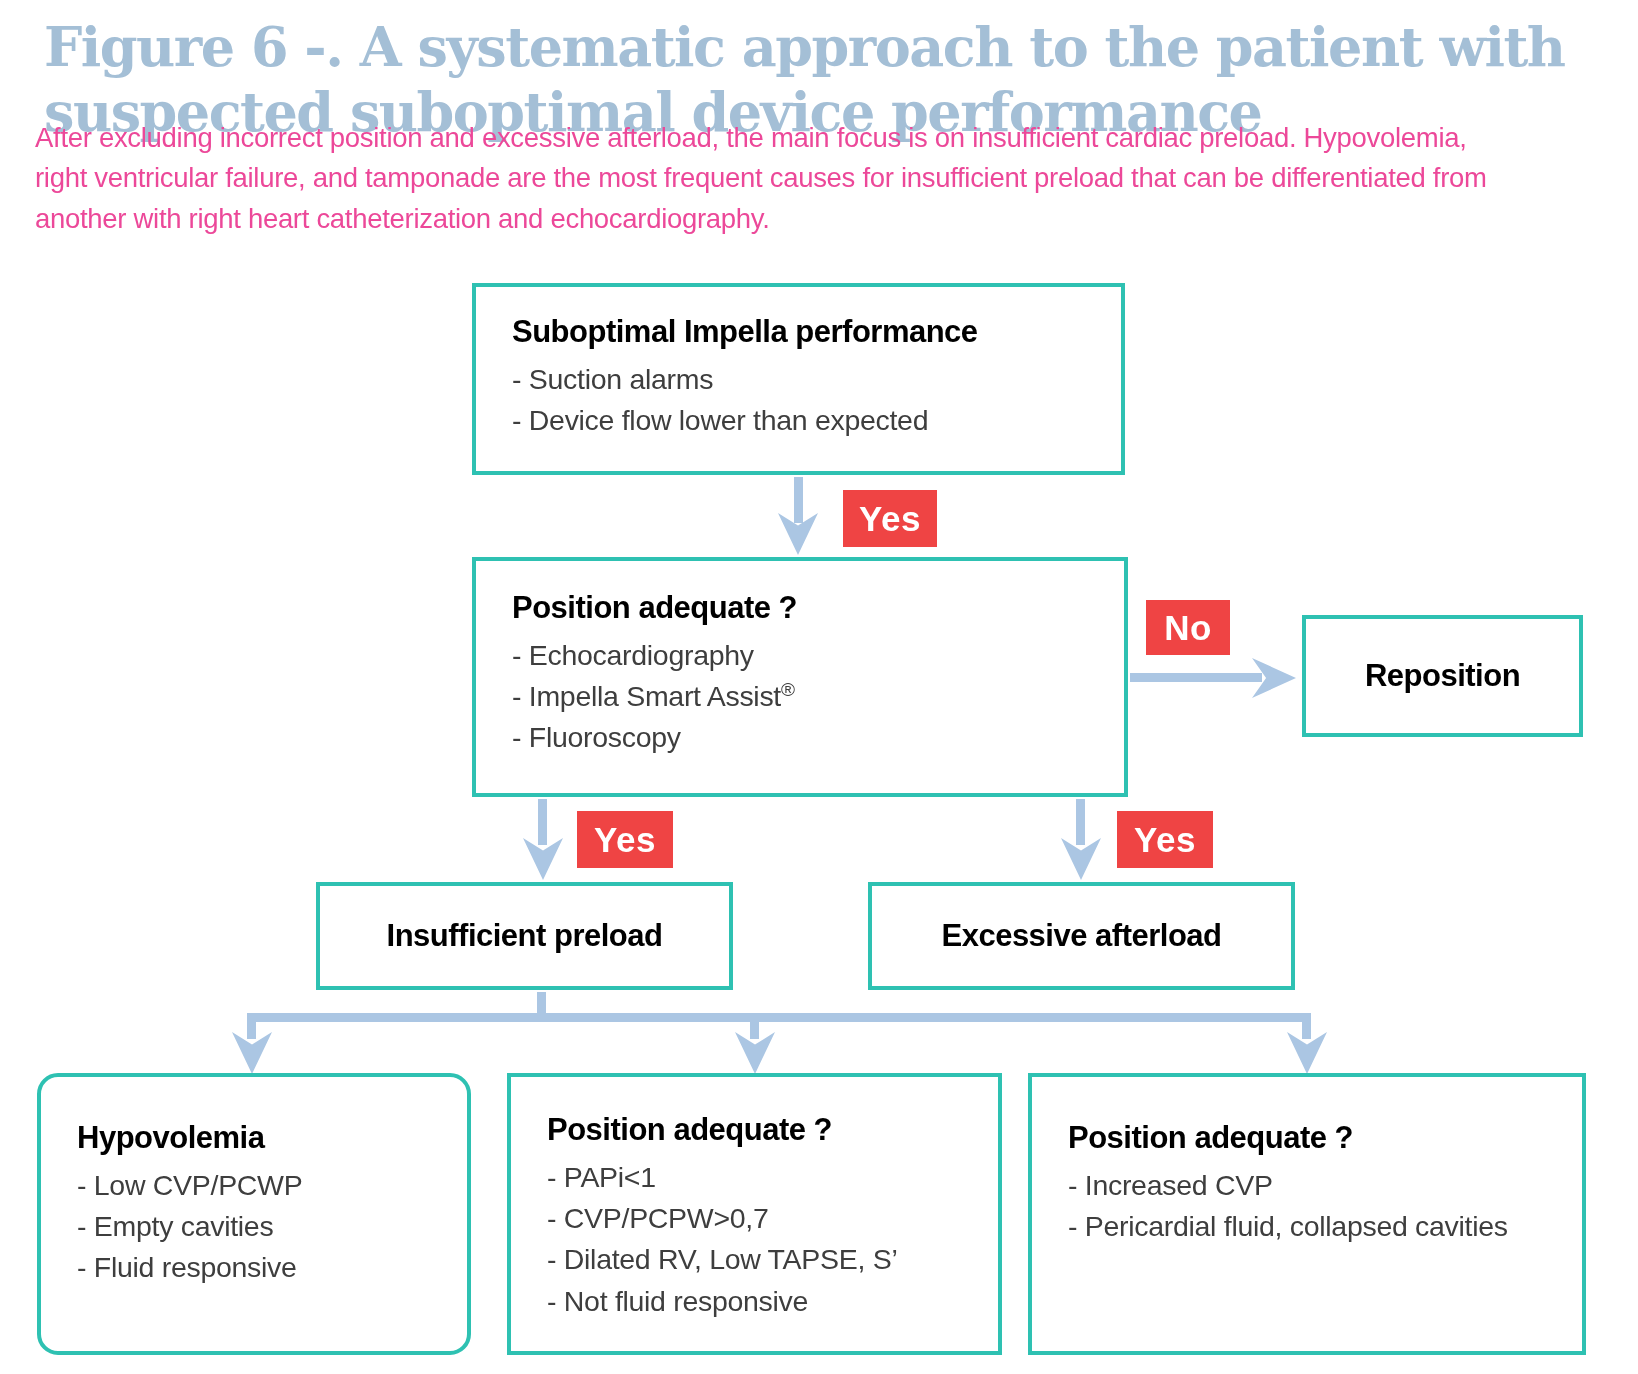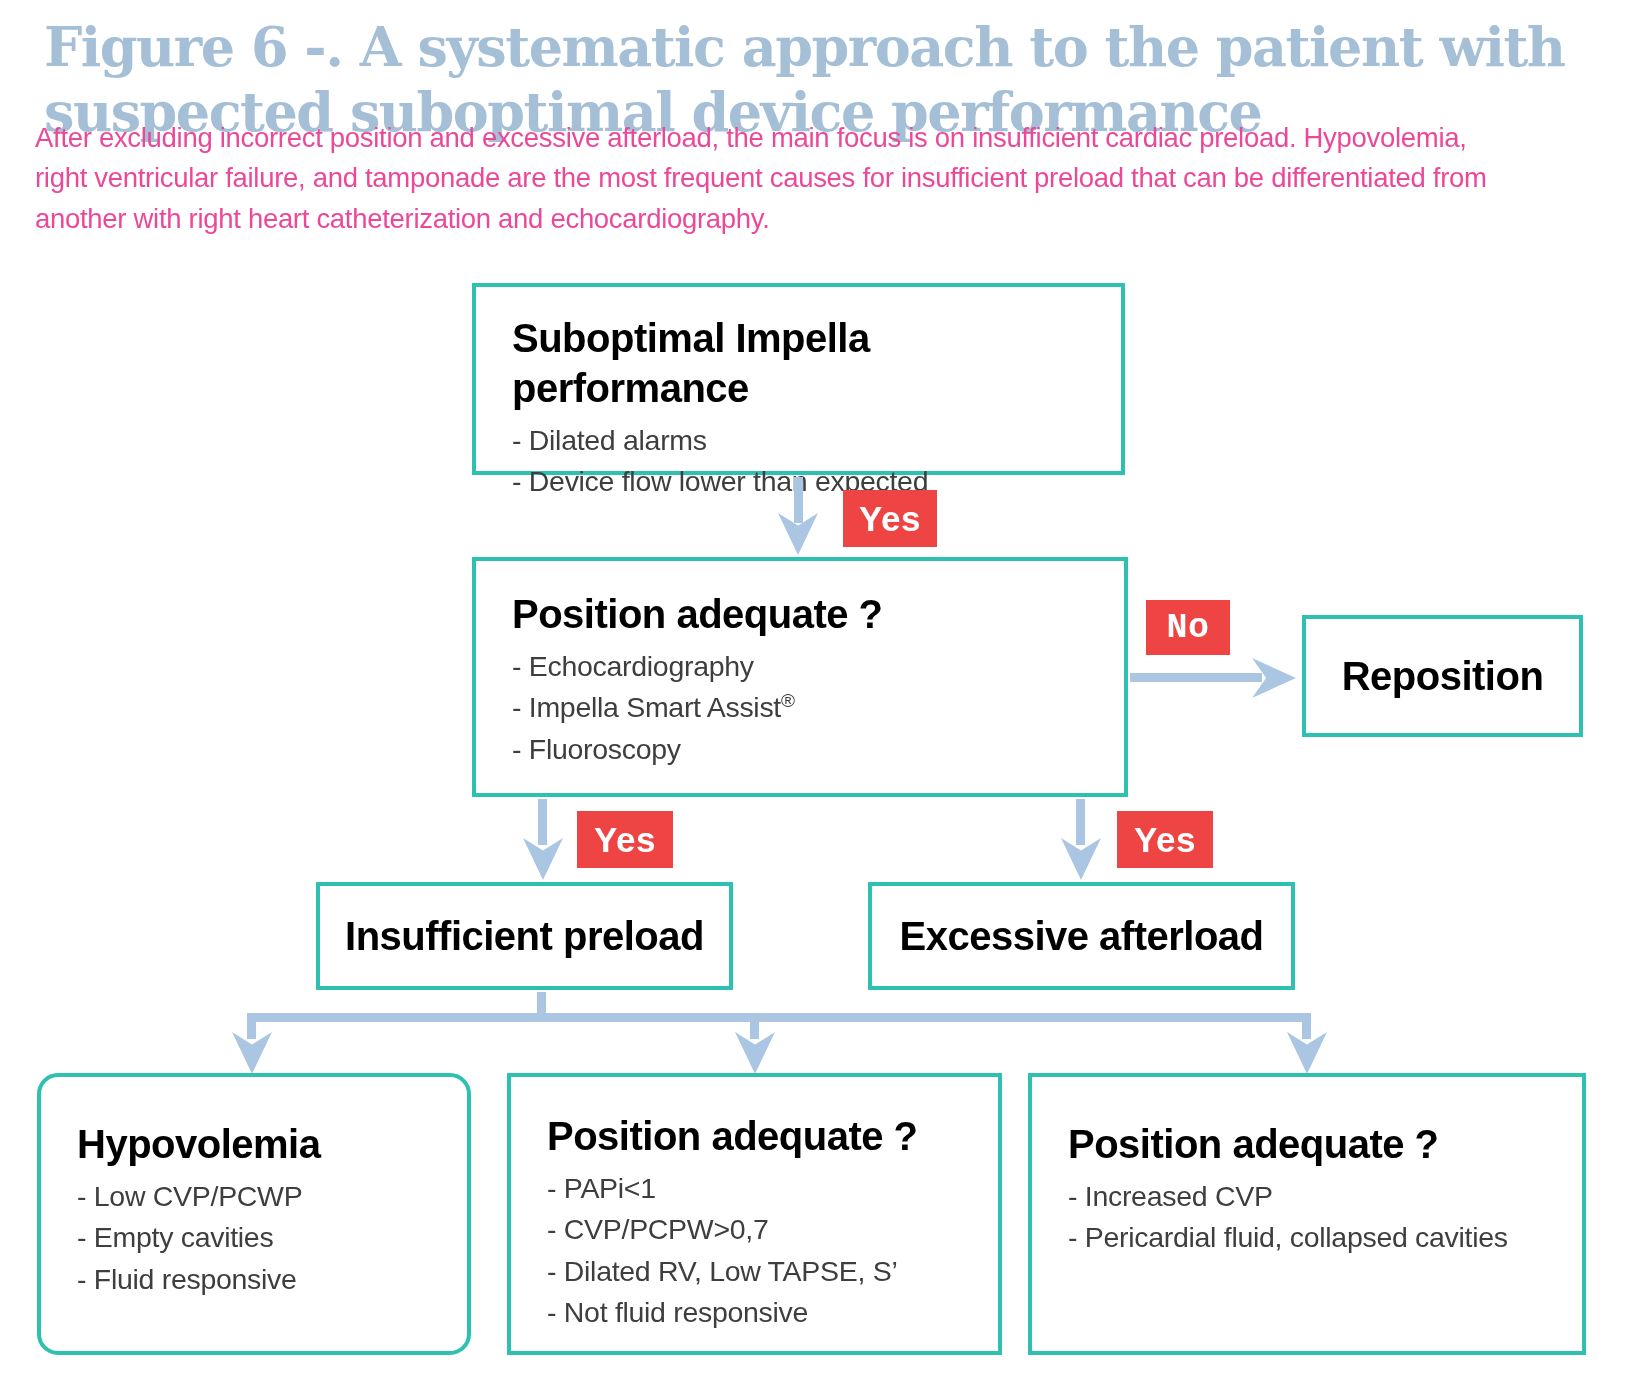--- a/index.html
+++ b/index.html
@@ -20,21 +20,21 @@
     font-size:27.5px; line-height:1.47; letter-spacing:-0.3px;
     color:#ec4899; margin:0;
   }
 
   
   .node {
     position:absolute; background:#ffffff; border:4px solid #2ec1b2;
     box-sizing:border-box; color:#000;
   }
   .node-title {
-    font-size:40px; font-weight:bold; letter-spacing:-0.5px;
+    font-size:31px; font-weight:bold; letter-spacing:-0.5px;
     color:#000; margin:0 0 7px 0; line-height:1.25;
   }
   .node-item {
     font-size:28.5px; color:#3e3e3e; letter-spacing:-0.3px;
     line-height:1.45; margin:0;
   }
   .node-center { display:flex; align-items:center; justify-content:center; text-align:center; }
   .node-center .node-title { margin:0; }
   sup.rmark { font-size:19px; vertical-align:super; line-height:0; }
 
@@ -47,21 +47,21 @@
   #n-rvfailure   { left:507px;  top:1073px; width:495px; height:282px; padding:34px 8px 0 36px; }
   #n-tamponade   { left:1028px; top:1073px; width:558px; height:282px; padding:42px 14px 0 36px; }
 
   
   .badge {
     position:absolute; background:#ef4444; color:#ffffff;
     font-weight:bold; font-size:35px; letter-spacing:0.5px;
     display:flex; align-items:center; justify-content:center;
   }
   #badge-yes-top   { left:843px;  top:490px; width:94px; height:57px; }
-  #badge-no        { left:1146px; top:600px; width:84px; height:55px;font-family:Liberation Mono, monospace; }
+  #badge-no        { left:1146px; top:600px; width:84px; height:55px; }
   #badge-yes-left  { left:577px;  top:811px; width:96px; height:57px; }
   #badge-yes-right { left:1117px; top:811px; width:96px; height:57px; }
 
   
   .shaft-v { position:absolute; width:9px;  background:#abc6e3; }
   .shaft-h { position:absolute; height:9px; background:#abc6e3; }
   .head-down {
     position:absolute; width:40px; height:42px; background:#abc6e3;
     clip-path:polygon(50% 100%, 100% 0%, 50% 30%, 0% 0%);
   }
@@ -71,21 +71,21 @@
   }
 </style>
 </head>
 <body>
 
 <h1 class="fig-title">Figure 6 -. A systematic approach to the patient with suspected suboptimal device performance</h1>
 <p class="fig-intro">After excluding incorrect position and excessive afterload, the main focus is on insufficient cardiac preload. Hypovolemia, right ventricular failure, and tamponade are the most frequent causes for insufficient preload that can be differentiated from another with right heart catheterization and echocardiography.</p>
 
 <div class="node" id="n-suboptimal">
   <p class="node-title">Suboptimal Impella performance</p>
-  <p class="node-item">- Dilated alarms</p>
+  <p class="node-item">- Suction alarms</p>
   <p class="node-item">- Device flow lower than expected</p>
 </div>
 
 <div class="shaft-v" style="left:794px; top:477px; height:46px;"></div>
 <div class="head-down" style="left:778px; top:513px;"></div>
 <div class="badge" id="badge-yes-top">Yes</div>
 
 <div class="node" id="n-position">
   <p class="node-title">Position adequate ?</p>
   <p class="node-item">- Echocardiography</p>

